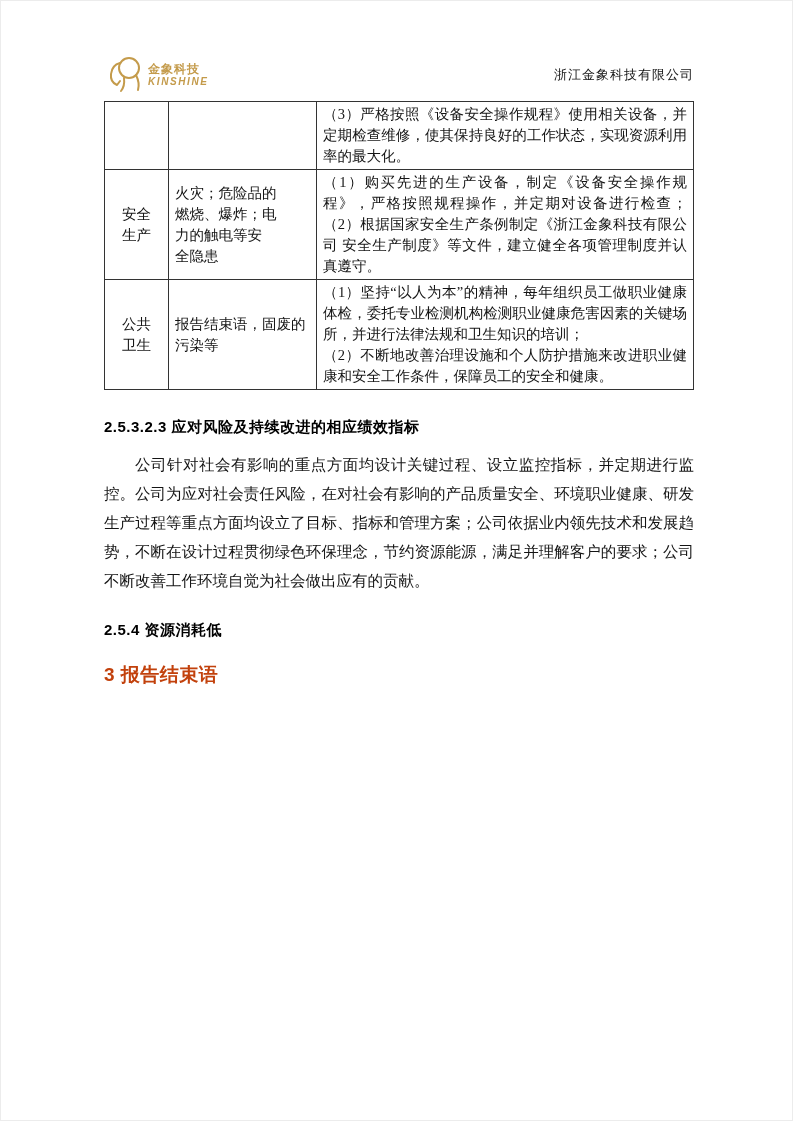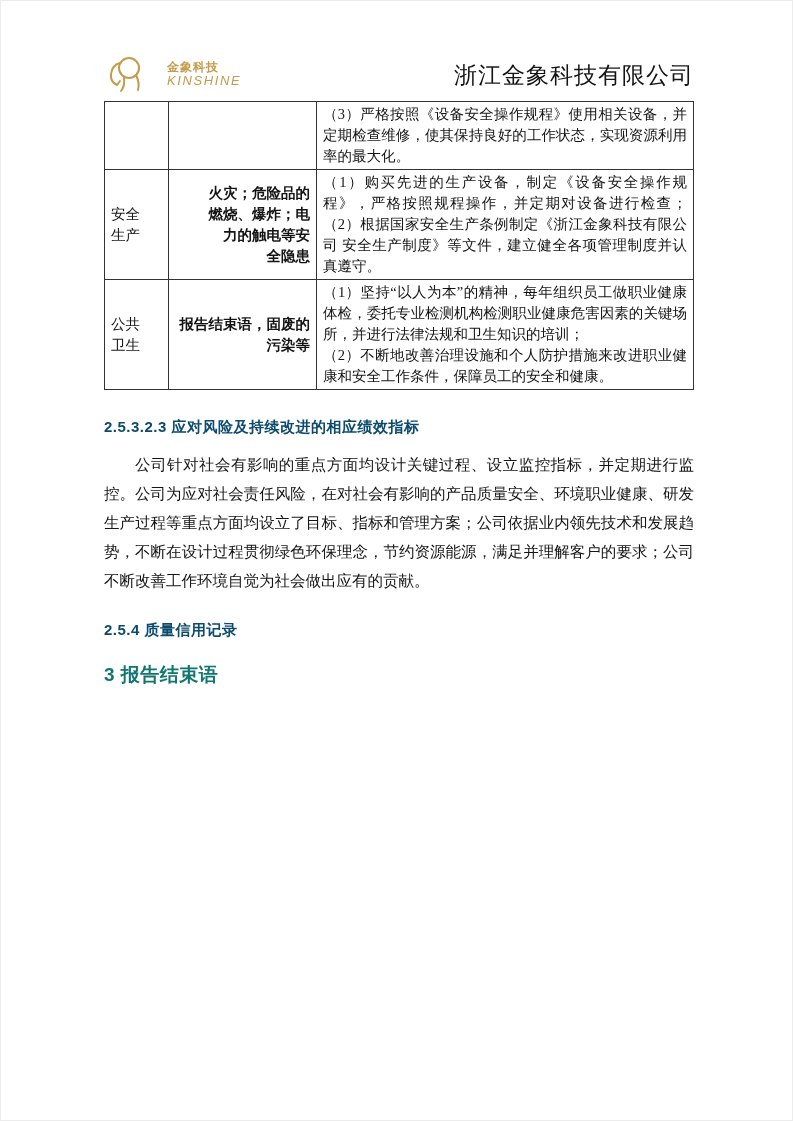--- a/index.html
+++ b/index.html
@@ -14,52 +14,52 @@
     overflow:hidden;
   }
   .content{
     position:absolute;left:103px;top:50px;width:590px;
   }
   
   .header{
     display:flex;justify-content:space-between;align-items:center;
     height:48px;margin-bottom:2px;
   }
-  .logo{display:flex;align-items:center;gap:19px;}
+  .logo{display:flex;align-items:center;gap:0;}
   .logo-text{display:flex;flex-direction:column;line-height:1.1;}
   .logo-cn{font-family:"Liberation Sans",sans-serif;font-weight:bold;font-size:12px;letter-spacing:1px;}
-  .logo-en{font-family:"Liberation Sans",sans-serif;font-size:13px;letter-spacing:1.6px;font-style:italic;font-weight:normal;}
-  .company-name{font-size:23px;letter-spacing:1px;}
+  .logo-en{font-family:"Liberation Sans",sans-serif;font-size:10px;letter-spacing:1.6px;font-style:italic;font-weight:bold;}
+  .company-name{font-size:13px;letter-spacing:1px;}
   
   table.risk{
     border-collapse:collapse;table-layout:fixed;width:100%;
     font-size:14.5px;line-height:21px;
   }
   table.risk td{
     border:1px solid #333;
     padding:2px 6px;
     vertical-align:middle;
     box-sizing:border-box;
   }
-  td.c1{width:64px;}
-  td.c2{width:148px;text-align:right;font-weight:bold;}
+  td.c1{width:64px;text-align:center;}
+  td.c2{width:148px;text-align:left;}
   td.c3{vertical-align:top;text-align:justify;}
   tr.r1{height:63px;margin-left:24px;}
   tr.r2{height:89px;}
   tr.r3{height:106px;}
   .pre{white-space:pre-line;}
   
   .h-sub{
     font-family:"Liberation Sans",sans-serif;
-    font-weight:bold;font-size:15px;color:#0c4a6e;
+    font-weight:bold;font-size:15px;color:#000000;
     margin:28px 0 13px 0;letter-spacing:0.5px;
   }
   .h-top{
     font-family:"Liberation Sans",sans-serif;
-    font-weight:bold;font-size:19px;color:#0f766e;
+    font-weight:bold;font-size:19px;color:#c2410c;
     margin:22px 0 11px 0;letter-spacing:0.5px;
   }
   .para{
     font-size:15.5px;line-height:29px;
     text-align:justify;text-indent:2em;
     margin:12px 0 6px 0;
   }
 </style>
 </head>
 <body>
@@ -109,18 +109,18 @@
 污染等</td>
           <td class="c3 pre">（1）坚持“以人为本”的精神，每年组织员工做职业健康体检，委托专业检测机构检测职业健康危害因素的关键场所，并进行法律法规和卫生知识的培训；
 （2）不断地改善治理设施和个人防护措施来改进职业健康和安全工作条件，保障员工的安全和健康。</td>
         </tr>
       </tbody>
     </table>
 
     <div class="h-sub">2.5.3.2.3 应对风险及持续改进的相应绩效指标</div>
     <p class="para">公司针对社会有影响的重点方面均设计关键过程、设立监控指标，并定期进行监控。公司为应对社会责任风险，在对社会有影响的产品质量安全、环境职业健康、研发生产过程等重点方面均设立了目标、指标和管理方案；公司依据业内领先技术和发展趋势，不断在设计过程贯彻绿色环保理念，节约资源能源，满足并理解客户的要求；公司不断改善工作环境自觉为社会做出应有的贡献。</p>
 
-    <div class="h-sub" style="margin-top:26px">2.5.4 质量信用记录</div>
+    <div class="h-sub" style="margin-top:26px">2.5.4 资源消耗低</div>
 
     <div class="h-top">3 报告结束语</div>
 
   </div>
 </div>
 
 </body></html>

